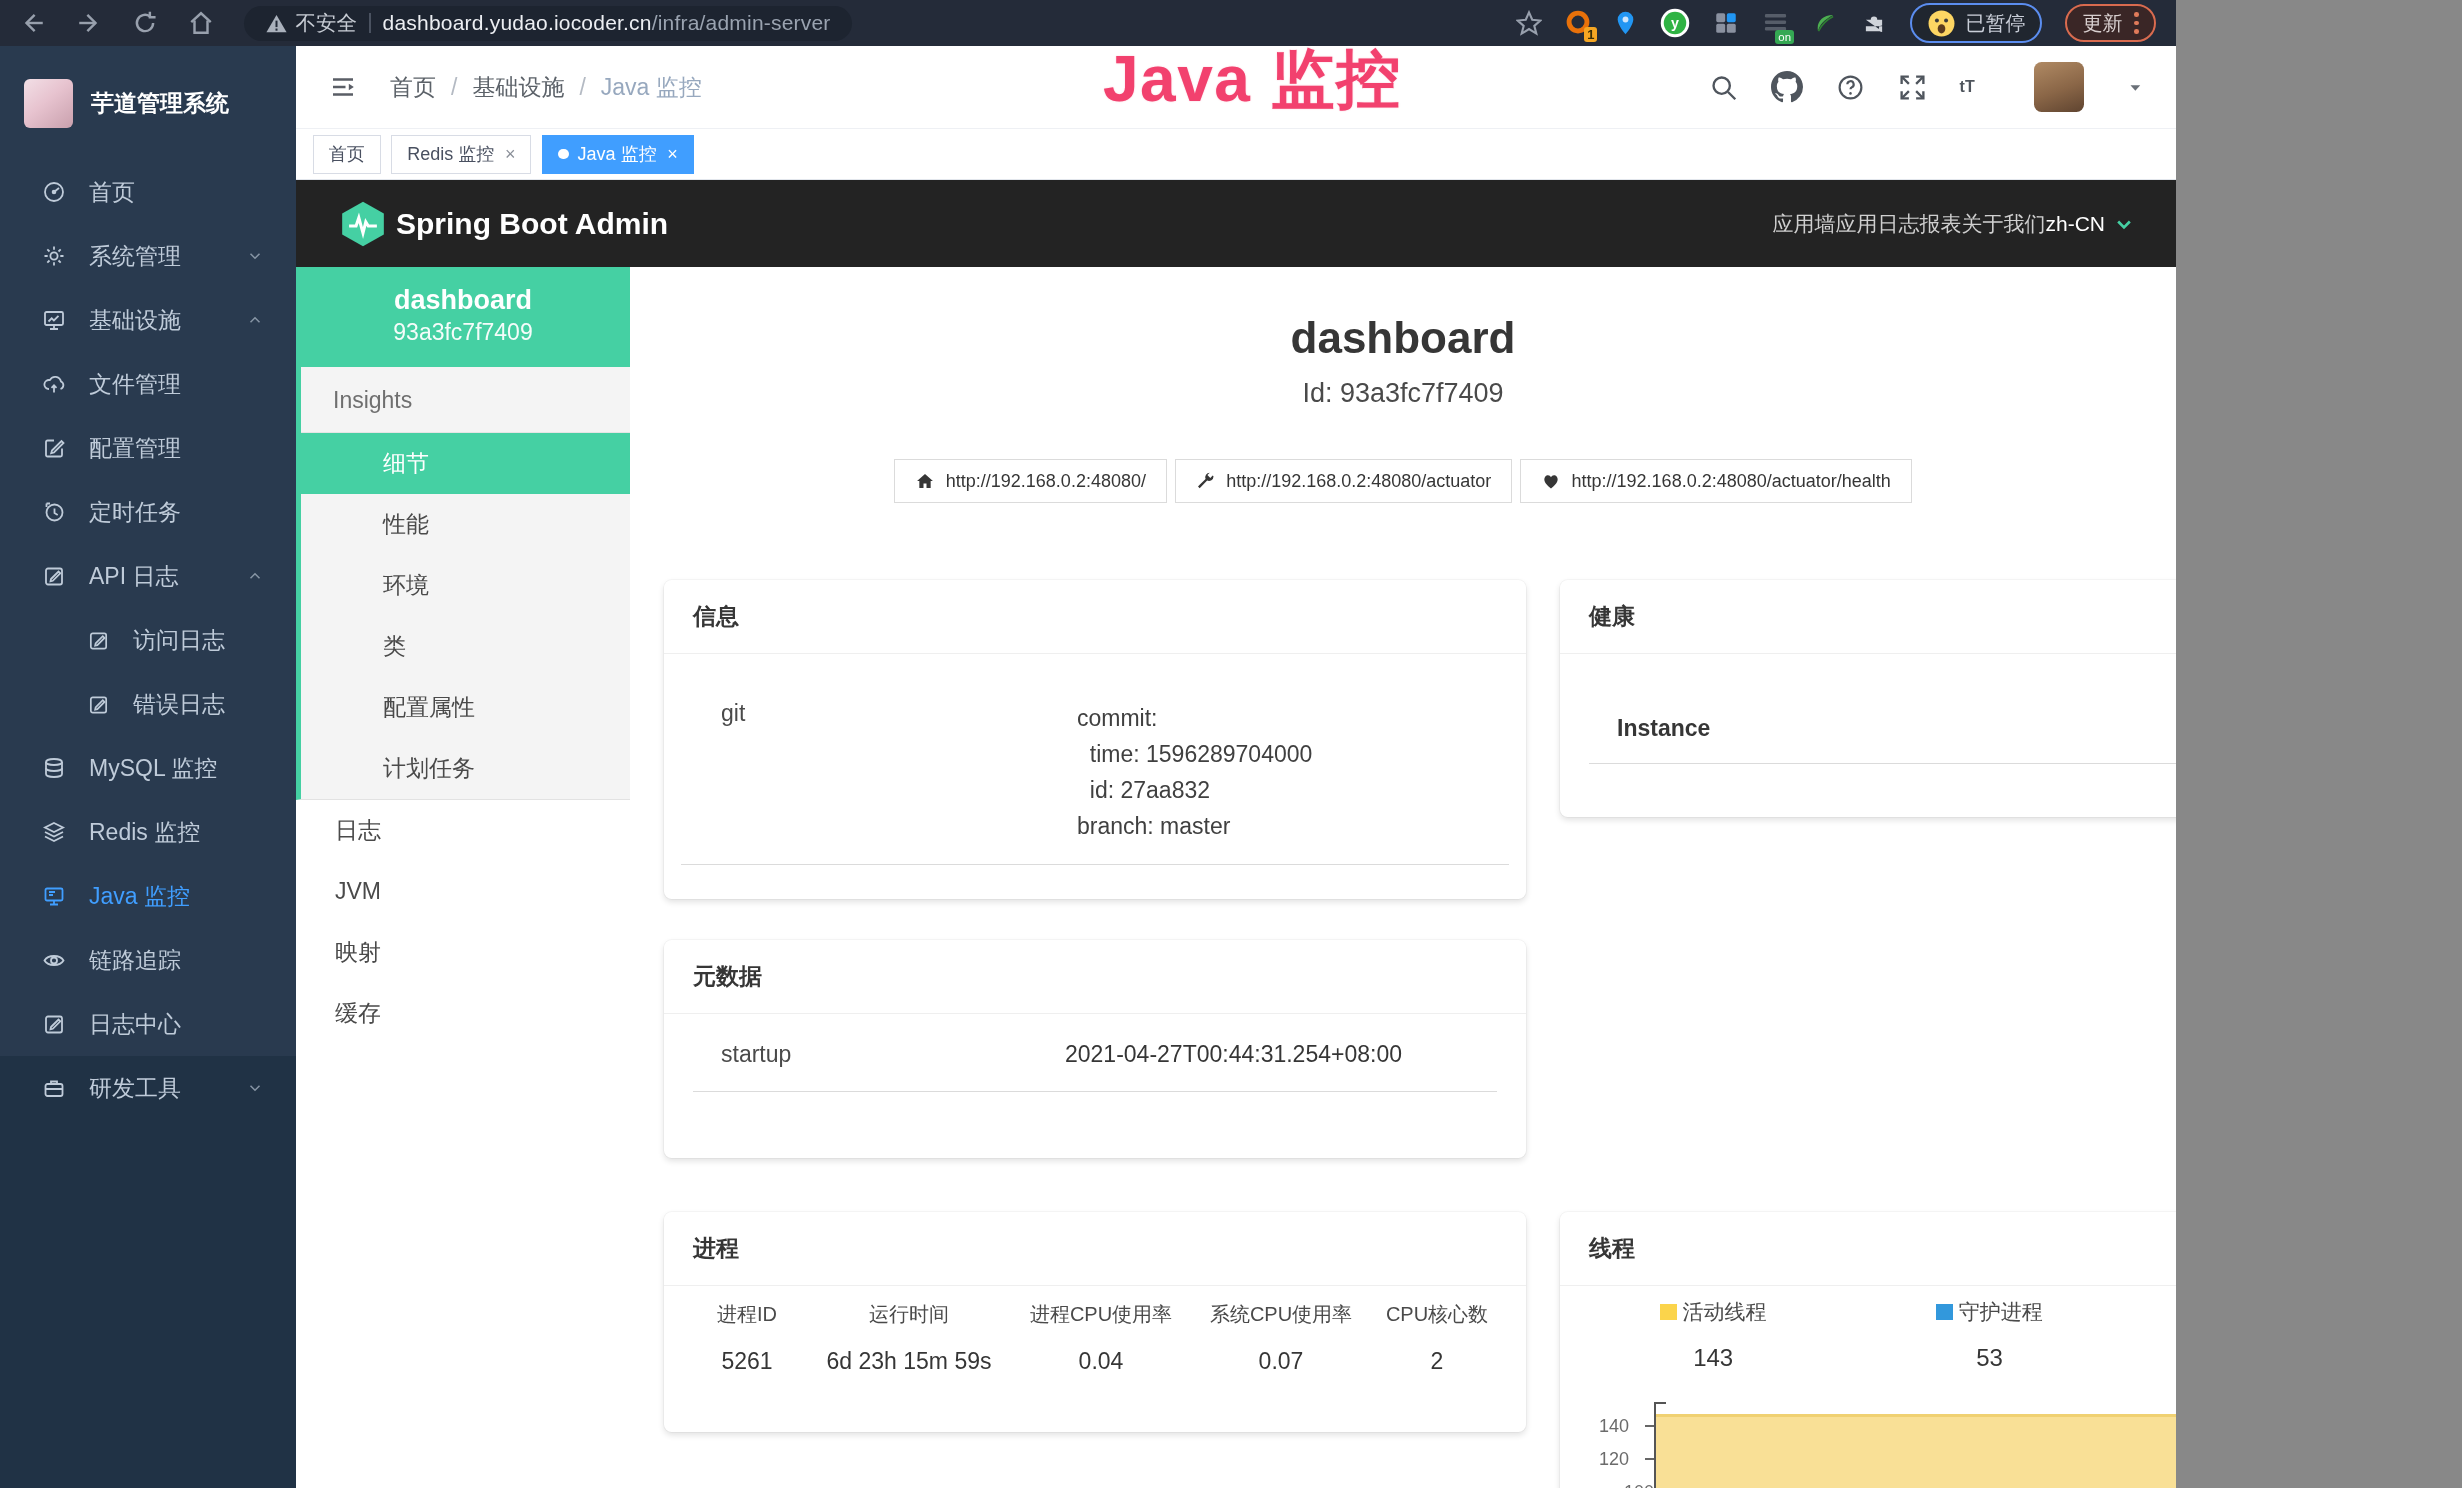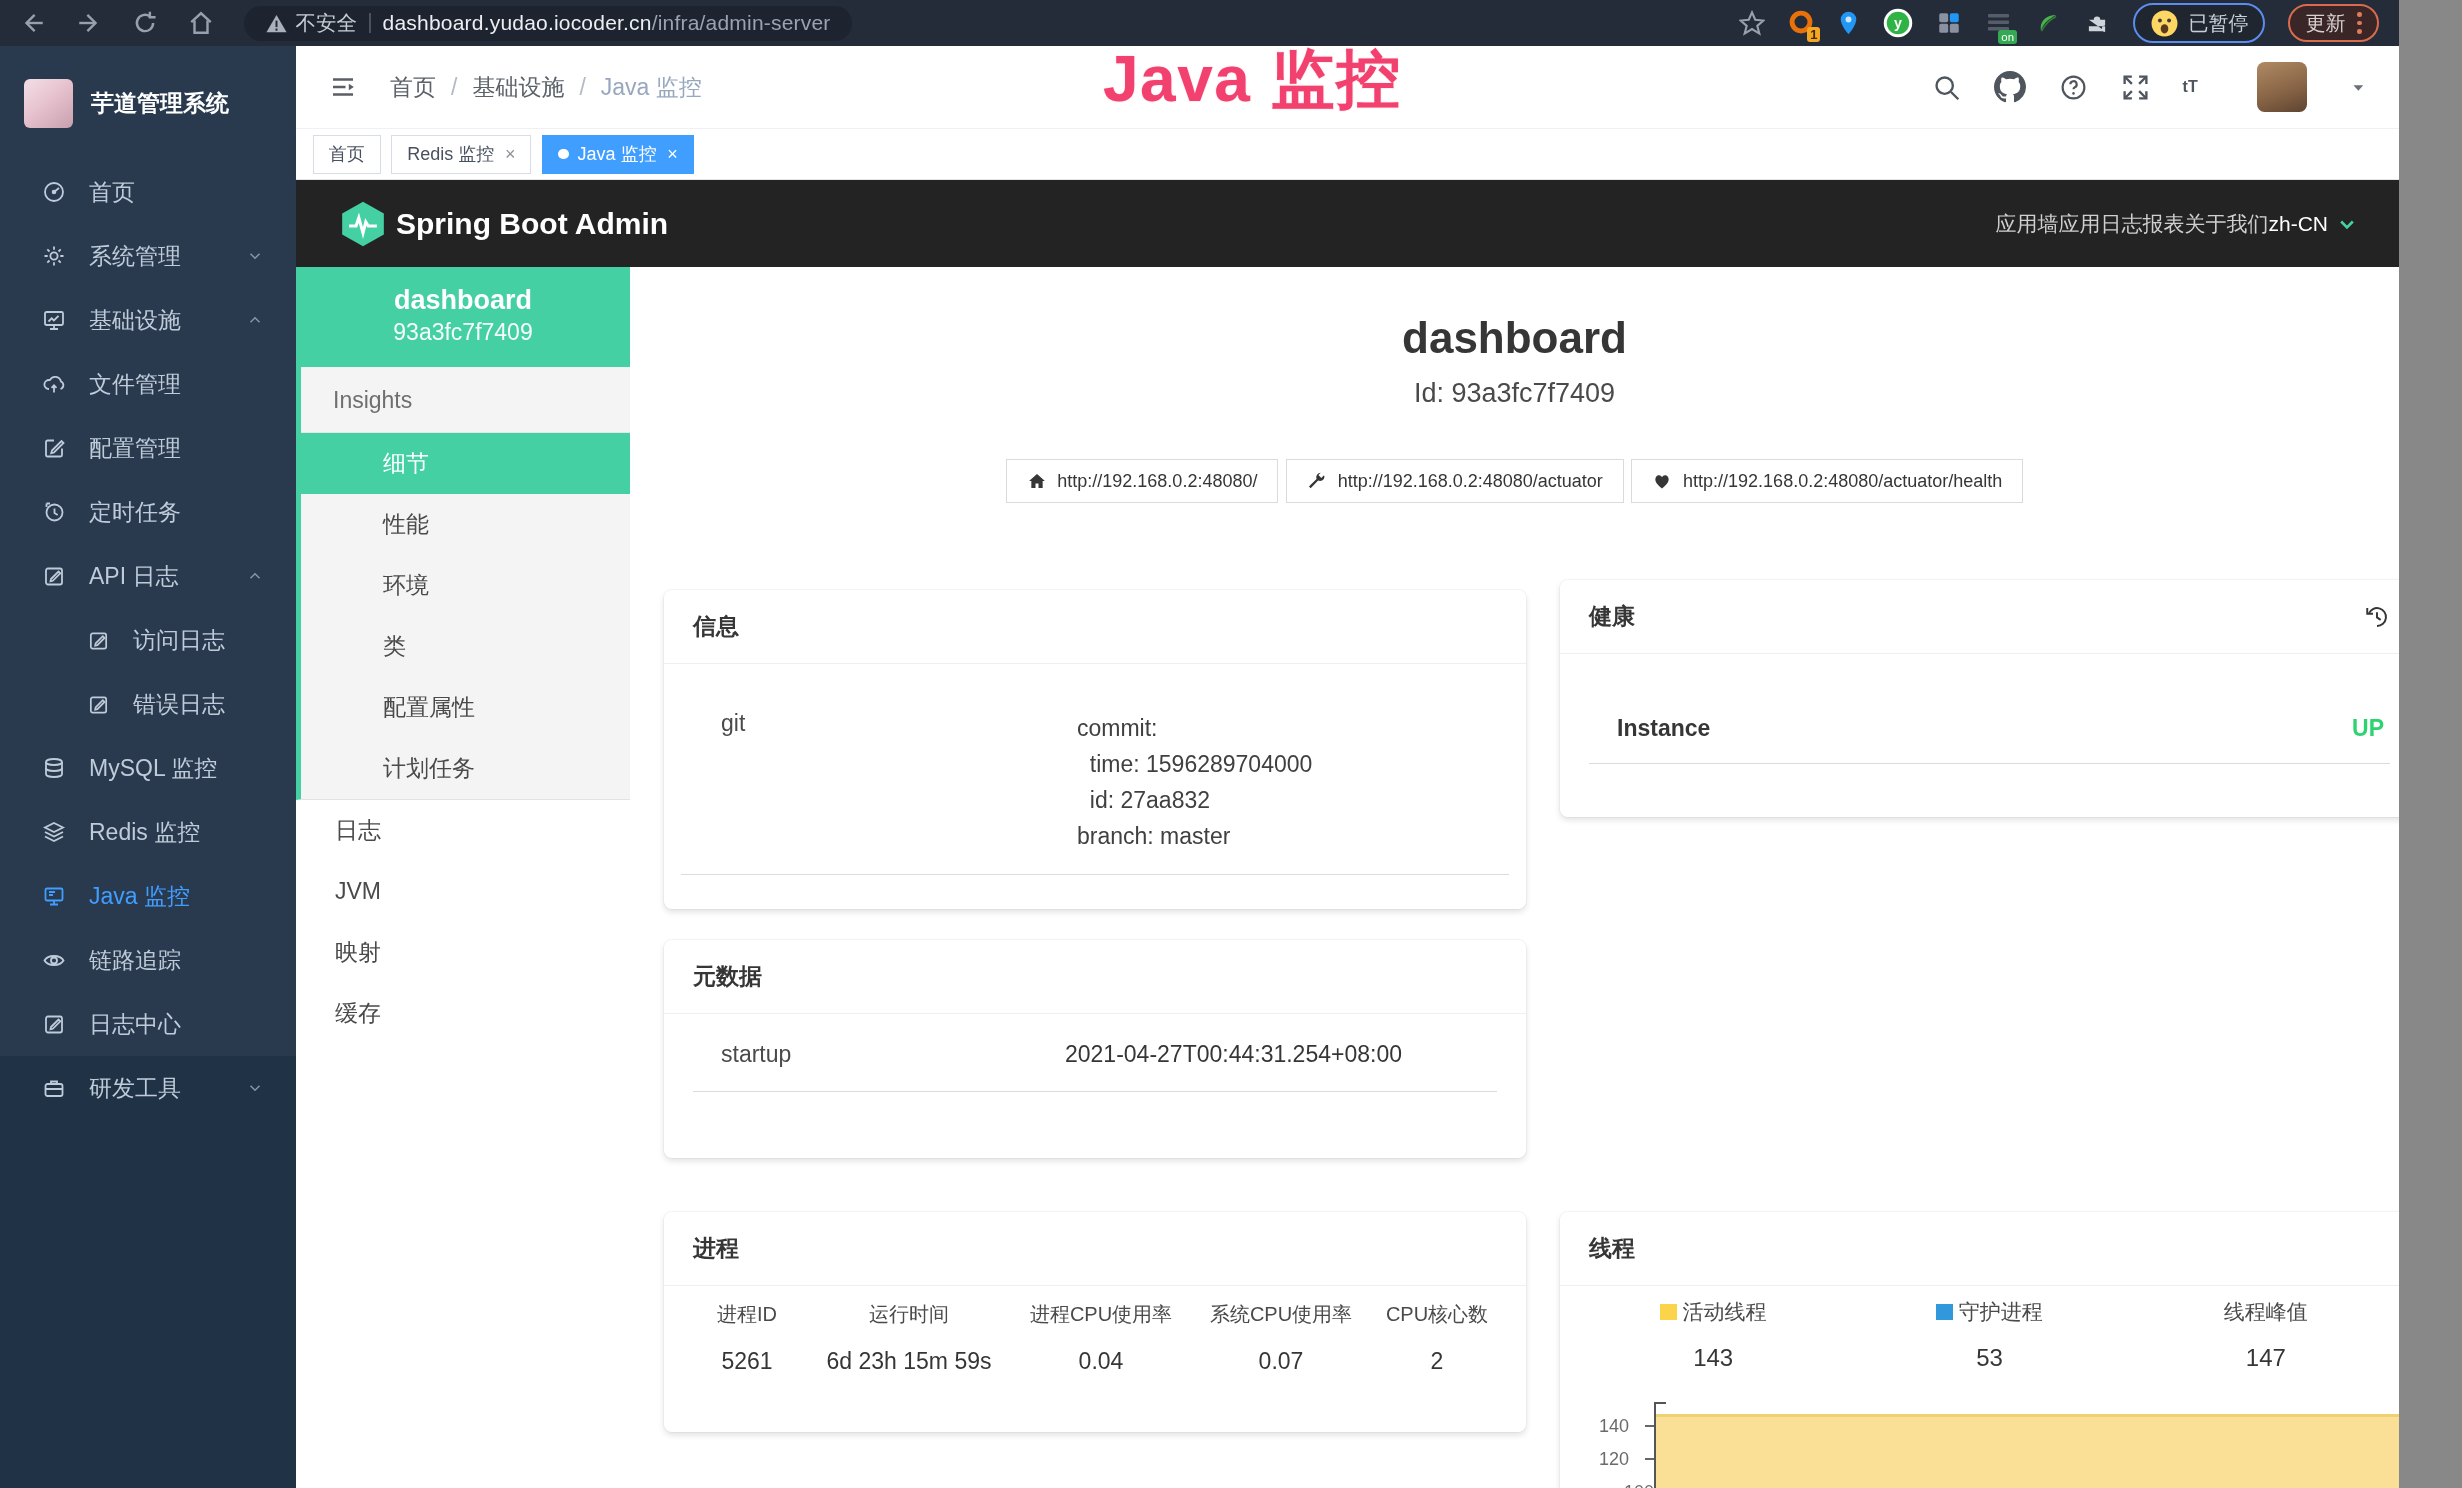--- a/index.html
+++ b/index.html
@@ -1,17 +1,17 @@
 <!DOCTYPE html>
 <html style="font-size:12px"><head>
 <meta charset="utf-8">
 <style>
   *{box-sizing:border-box;margin:0;padding:0}
   body{font-family:"Liberation Sans","DejaVu Sans",sans-serif;background:#888}
-  .screen{width:2399px;height:1489px;position:relative;overflow:hidden;background:#4c1d95}
+  .screen{width:2176px;height:1489px;position:relative;overflow:hidden;background:#4c1d95}
 
   
   .browser{height:46px;background:#242b39;display:flex;align-items:center;color:#9aa3b0;padding:0 20px;gap:0}
   .bnav{display:flex;align-items:center;gap:30px;margin-right:30px}
   .bi{display:block}
   .omnibox{display:flex;align-items:center;gap:12px;background:#1d2430;border-radius:758px;height:35px;padding:0 21px;min-width:592px}
   .omni-warn{display:flex;align-items:center;gap:7.6px;color:#c7ccd4;font-size:20.5px}
   .omni-sep{width:1.5px;height:20px;background:#4a5260}
   .omni-url{font-size:21px;color:#eceef2;letter-spacing:0.2px}
   .omni-url .path{color:#9aa3b0}
@@ -475,21 +475,21 @@
               <span>http://192.168.0.2:48080/actuator</span>
             </span>
             <span class="linkbtn">
               <svg width="20" height="20" viewBox="0 0 24 24" fill="#363636">
                   <path d="M12 21 C4.5 15.5 2.5 10.5 5 7 7.2 4.2 10.8 4.8 12 7.6 13.2 4.8 16.8 4.2 19 7 21.5 10.5 19.5 15.5 12 21z"></path>
                 </svg>
               <span>http://192.168.0.2:48080/actuator/health</span>
             </span>
           </div>
 
-          <div class="card" style="left:34px;top:323px;width:862px;height:319px">
+          <div class="card" style="left:34px;top:313px;width:862px;height:319px">
             <div class="card-h">信息</div>
             <div class="info-b">
               <div class="info-label">git</div>
               <div class="info-lines">
                 <div>commit:</div>
                 <div>  time: 1596289704000</div>
                 <div>  id: 27aa832</div>
                 <div>branch: master</div>
               </div>
             </div>

